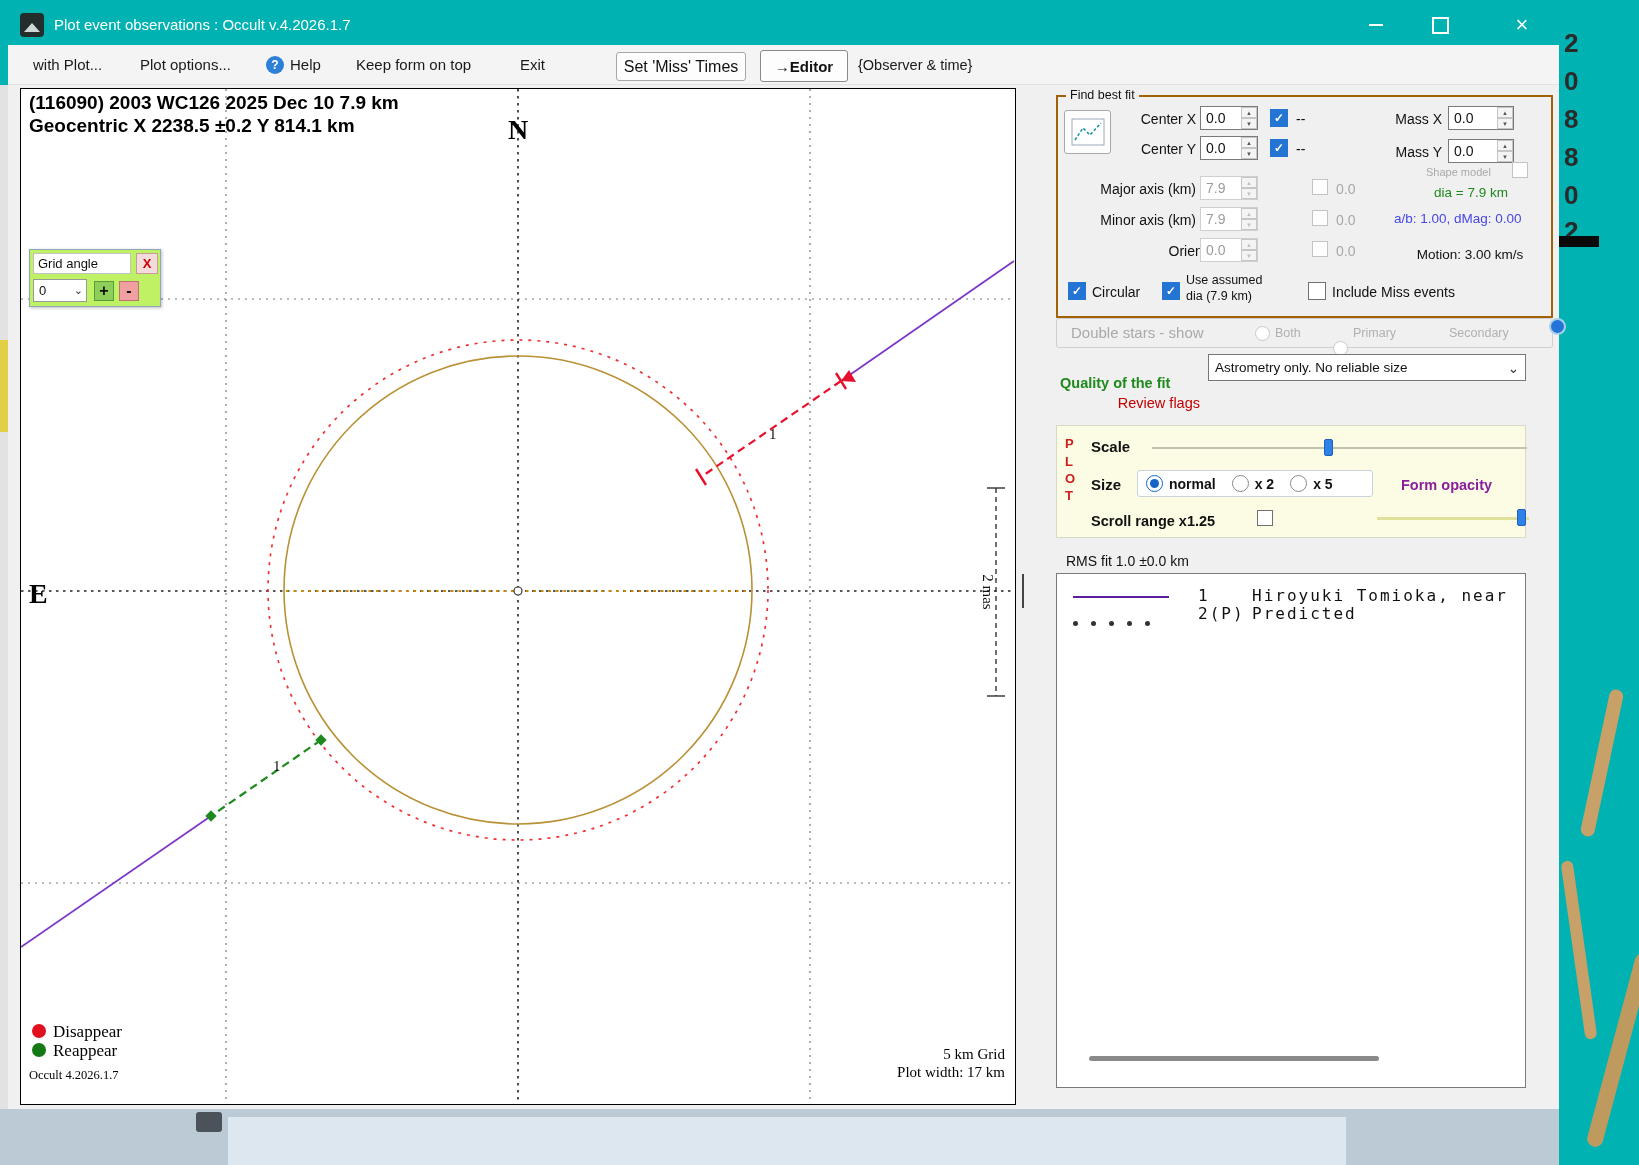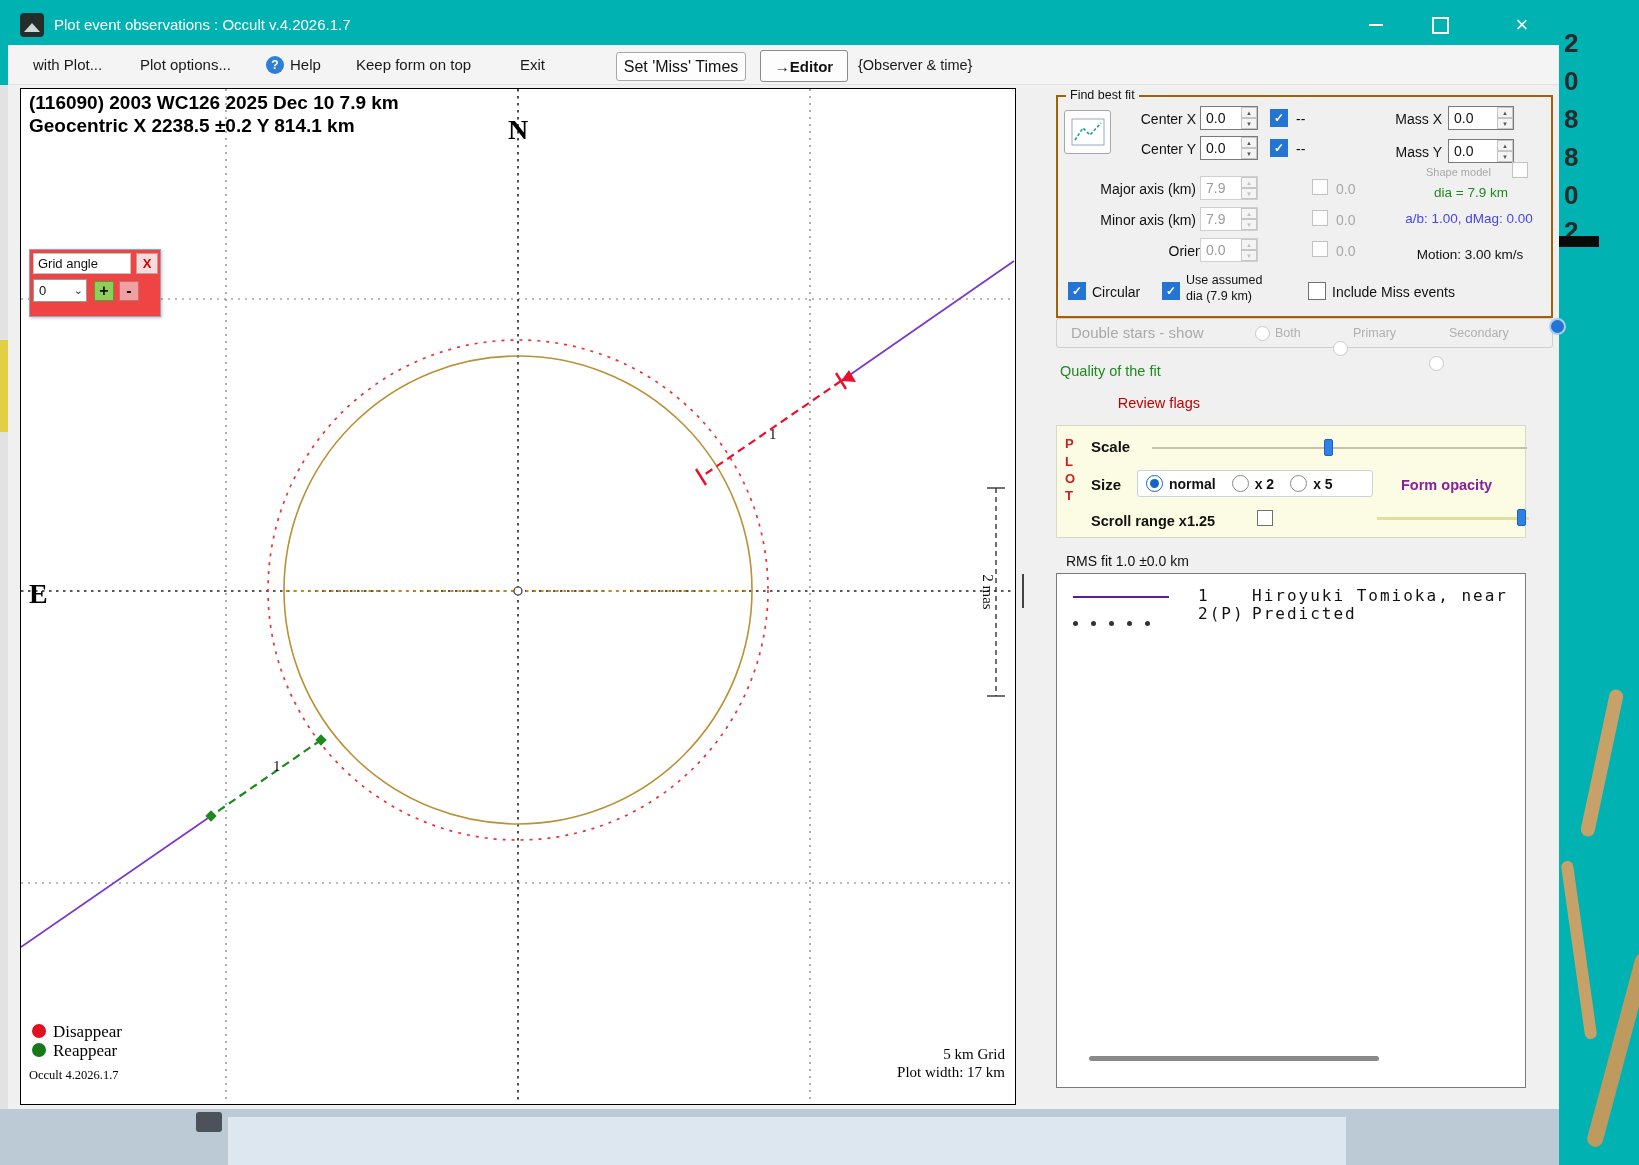--- a/index.html
+++ b/index.html
@@ -152,21 +152,21 @@
 
         <circle cx="18" cy="942" r="7" fill="#e01020"></circle>
         <text x="32" y="948" font-family="Liberation Serif,serif" font-size="17" fill="#000">Disappear</text>
         <circle cx="18" cy="961" r="7" fill="#157a15"></circle>
         <text x="32" y="967" font-family="Liberation Serif,serif" font-size="17" fill="#000">Reappear</text>
         <text x="8" y="990" font-family="Liberation Serif,serif" font-size="12.5" fill="#000">Occult 4.2026.1.7</text>
         <text x="984" y="970" text-anchor="end" font-family="Liberation Serif,serif" font-size="15" fill="#000">5 km Grid</text>
         <text x="984" y="988" text-anchor="end" font-family="Liberation Serif,serif" font-size="15" fill="#000">Plot width: 17 km</text>
       </svg>
 
-      <div class="a" style="left:8px;top:160px;width:132px;height:68px;background:#ef4444;border:1px solid #8fa6bb;box-shadow:1px 1px 3px rgba(0,0,0,.25)">
+      <div class="a" style="left:8px;top:160px;width:132px;height:58px;background:#bef264;border:1px solid #8fa6bb;box-shadow:1px 1px 3px rgba(0,0,0,.25)">
         <div class="a" style="left:3px;top:3px;width:98px;height:21px;background:#fff;border:1px solid #c2c2c2;font-size:13px;padding:2px 4px">
           <span>Grid angle</span>
         </div>
         <div class="a" style="left:106px;top:3px;width:22px;height:21px;background:#f4dcdc;border:1px solid #c99;display:flex;align-items:center;justify-content:center;font-weight:bold;color:#c00;font-size:13px">
           <span>X</span>
         </div>
         <div class="a" style="left:3px;top:29px;width:54px;height:23px;background:#fff;border:1px solid #999;display:flex;align-items:center;font-size:13px;padding-left:5px">
           <span>0</span>
           <span class="chev" style="margin-left:auto;margin-right:3px;font-size:11px"></span>
         </div>
@@ -248,21 +248,21 @@
     <div class="a lb rt" style="left:1058px;top:207px;width:130px">Minor axis (km)</div>
     <div class="a ni dim" style="left:1192px;top:202px;width:58px">
       <span class="v">7.9</span>
       <span class="sp">
           <div class="up"></div>
           <div class="dn"></div>
         </span>
     </div>
     <div class="a cb s dim" style="left:1304px;top:205px"></div>
     <span class="a lb" style="left:1328px;top:207px;color:#a8a8a8">0.0</span>
-    <div class="a" style="left:1386px;top:206px;width:150px;text-align:center;font-size:13.5px;color:#4646e8">a/b: 1.00, dMag: 0.00</div>
+    <div class="a" style="left:1386px;top:206px;width:150px;font-size:13.5px;color:#4646e8">a/b: 1.00, dMag: 0.00</div>
 
     <div class="a lb rt" style="left:1099px;top:238px;width:130px">Orientation</div>
     <div class="a ni dim" style="left:1192px;top:233px;width:58px">
       <span class="v">0.0</span>
       <span class="sp">
           <div class="up"></div>
           <div class="dn"></div>
         </span>
     </div>
     <div class="a cb s dim" style="left:1304px;top:236px"></div>
@@ -280,21 +280,25 @@
     <div class="a" style="left:1048px;top:313px;width:497px;height:30px;border:1px solid #cfcfcf;border-radius:3px">
       <span class="a" style="left:14px;top:5px;font-size:15px;font-weight:normal;color:#a9a9a9">Double stars  -  show</span>
       <div class="a rd dim" style="left:198px;top:7px"></div>
       <span class="a" style="left:218px;top:7px;font-size:12.5px;color:#b0b0b0">Both</span>
       <div class="a rd dim" style="left:276px;top:7px"></div>
       <span class="a" style="left:296px;top:7px;font-size:12.5px;color:#b0b0b0">Primary</span>
       <div class="a rd dim" style="left:372px;top:7px"></div>
       <span class="a" style="left:392px;top:7px;font-size:12.5px;color:#b0b0b0">Secondary</span>
     </div>
 
-    <span class="a" style="left:1052px;top:358px;font-size:14.5px;font-weight:normal;color:#1e8a1e">Quality of the fit</span>
+    <span class="a" style="left:1052px;top:370px;font-size:14.5px;font-weight:bold;color:#1e8a1e">Quality of the fit</span>
+    <div class="a" style="left:1200px;top:349px;width:318px;height:27px;background:#fff;border:1px solid #767676;display:flex;align-items:center;padding:0 6px;font-size:13.5px">
+      <span>Astrometry only. No reliable size</span>
+      <span class="chev" style="margin-left:auto"></span>
+    </div>
 
     <div class="a rt" style="left:1082px;top:390px;width:110px;font-size:14.5px;font-weight:normal;color:#c00000">Review flags</div>
 
     <div class="a" style="left:1048px;top:420px;width:470px;height:113px;background:#fcfce4;border:1px solid #d8d8c8">
       <span class="a" style="left:8px;top:10px;font-size:13px;font-weight:bold;color:#cc2020">P</span>
       <span class="a" style="left:8px;top:28px;font-size:13px;font-weight:bold;color:#cc2020">L</span>
       <span class="a" style="left:8px;top:45px;font-size:13px;font-weight:bold;color:#cc2020">O</span>
       <span class="a" style="left:8px;top:62px;font-size:13px;font-weight:bold;color:#cc2020">T</span>
 
       <span class="a" style="left:34px;top:12px;font-size:15px;font-weight:bold">Scale</span>

